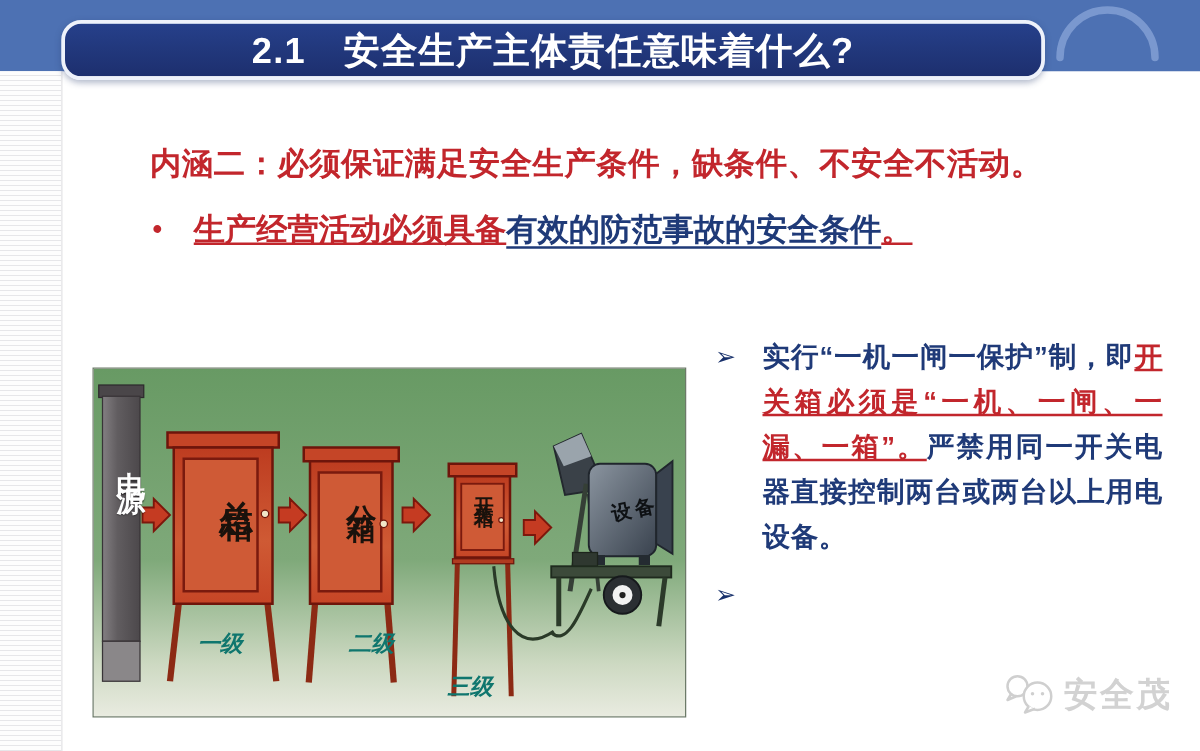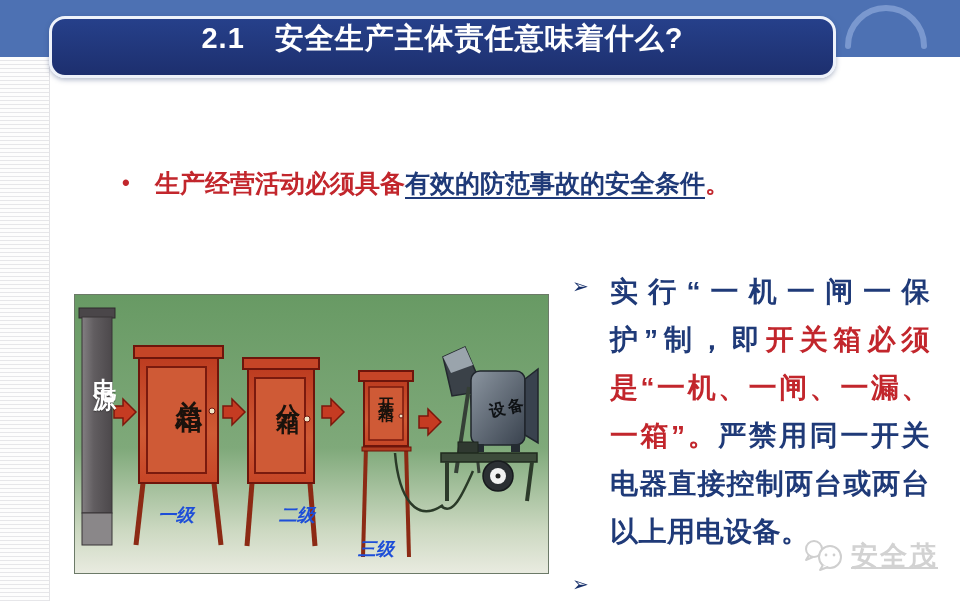--- a/index.html
+++ b/index.html
@@ -11,38 +11,38 @@
   .top-band{position:absolute;left:0;top:0;width:960px;height:57px;background:#4d71b3;}
   .arc-svg{position:absolute;right:10px;top:0;}
   
   .side-strip{
     position:absolute;left:0;top:57px;width:49px;height:544px;
     background:repeating-linear-gradient(to bottom,#fdfdfd 0px,#fdfdfd 3px,#e6e6e9 3px,#e6e6e9 4px);
     border-right:1px solid #e3e3e6;
   }
   
   .title-bar{
-    position:absolute;left:49px;top:16px;width:787px;height:62px;
+    position:absolute;left:49px;top:16px;width:787px;height:48px;
     background:linear-gradient(#26408a,#1d2f6e);
     border:3px solid #eef2fa;border-radius:16px;
     box-shadow:0 2px 5px rgba(40,60,110,.35);
-    display:flex;align-items:flex-start;justify-content:center;box-sizing:border-box;
+    display:flex;align-items:flex-end;justify-content:center;box-sizing:border-box;
   }
   .title-text{color:#ffffff;font-size:29px;font-weight:bold;letter-spacing:1px;white-space:nowrap;}
   
   .heading{
     position:absolute;left:120px;top:114px;width:800px;
     color:#c2262c;font-size:25px;font-weight:bold;letter-spacing:.5px;white-space:nowrap;
   }
   .bullet-row{
     position:absolute;left:122px;top:167px;width:800px;
     font-size:25px;font-weight:bold;white-space:nowrap;color:#c2262c;
   }
   .bullet-marker{display:inline-block;width:33px;font-size:22px;vertical-align:2px;}
-  .seg-red{color:#c2262c;}
+  .seg-red{color:#c2262c;text-decoration:underline;}
   .seg-navy{color:#1f3a78;}
   .seg-underline{text-decoration:underline;text-decoration-thickness:2px;text-underline-offset:5px;}
   
   .diagram-caption{
     position:absolute;left:74px;top:256px;width:473px;text-align:center;
     color:#1c3f8f;font-size:24px;font-weight:bold;letter-spacing:2px;
   }
   .diagram{
     position:absolute;left:74px;top:294px;width:473px;height:278px;
     border:1px solid #6c7a68;box-sizing:content-box;
@@ -55,60 +55,61 @@
   }
   .power-label{left:7px;top:64px;width:34px;color:#ffffff;font-size:23px;letter-spacing:12px;text-shadow:0 1px 1px rgba(0,0,0,.4);}
   .box1-label{left:95px;top:84px;width:32px;color:#1a120c;font-size:27px;letter-spacing:7px;}
   .box2-label{left:197px;top:90px;width:28px;color:#1a120c;font-size:24px;letter-spacing:7px;}
   .box3-label{left:301px;top:90px;width:18px;color:#1a120c;font-size:16px;letter-spacing:4px;}
   .device-label{
     position:absolute;left:414px;top:102px;width:46px;color:#0e1114;
     font-size:16px;font-weight:bold;letter-spacing:3px;transform:rotate(-12deg);
   }
   .level-label{
-    position:absolute;width:60px;text-align:center;color:#1d4ed8;
+    position:absolute;width:60px;text-align:center;color:#0f766e;
     font-size:18px;font-weight:bold;font-style:italic;
   }
   .level-1{left:71px;top:208px;}
   .level-2{left:192px;top:208px;}
   .level-3{left:271px;top:210px;margin-top:32px;}
   
   .points{
     position:absolute;left:572px;top:268px;width:358px;
   }
   .point{display:flex;margin-bottom:10px;}
   .point-marker{width:38px;flex:none;color:#17306b;font-size:20px;font-weight:bold;line-height:36px;}
   .point-text{
-    font-size:28px;font-weight:bold;line-height:48px;letter-spacing:.5px;
+    font-size:22px;font-weight:bold;line-height:36px;letter-spacing:.5px;
     text-align:justify;color:#1c3570;
   }
   
   .watermark{
     position:absolute;right:22px;top:538px;display:flex;align-items:center;gap:6px;
     color:#cdcdcd;
   }
-  .watermark-text{font-size:27px;letter-spacing:2px;font-weight:bold;color:#d2d2d2;text-decoration:underline;}
+  .watermark-text{font-size:27px;letter-spacing:2px;font-weight:bold;color:#d2d2d2;}
 </style>
 </head>
 <body>
 
 <div class="stage">
 
   <div class="top-band">
     <svg class="arc-svg" width="130" height="57" viewBox="0 0 130 57">
       <path d="M 28 46 A 38 38 0 0 1 104 46" fill="none" stroke="#7f9cd2" stroke-width="6" stroke-linecap="round" opacity="0.9"></path>
     </svg>
   </div>
 
   <div class="side-strip"></div>
 
   <div class="title-bar">
     <div class="title-text">2.1　安全生产主体责任意味着什么?</div>
   </div>
 
+  <div class="heading">内涵二：必须保证满足安全生产条件，缺条件、不安全不活动。</div>
 
   <div class="bullet-row">
     <span class="bullet-marker">•</span><span class="seg-red">生产经营活动必须具备</span><span class="seg-navy seg-underline">有效的防范事故的安全条件</span><span class="seg-red">。</span>
   </div>
 
 
   <div class="diagram">
     <svg width="473" height="278" viewBox="0 0 473 278">
       <defs>
         <linearGradient id="bgGreen" x1="0" y1="0" x2="0" y2="1">

